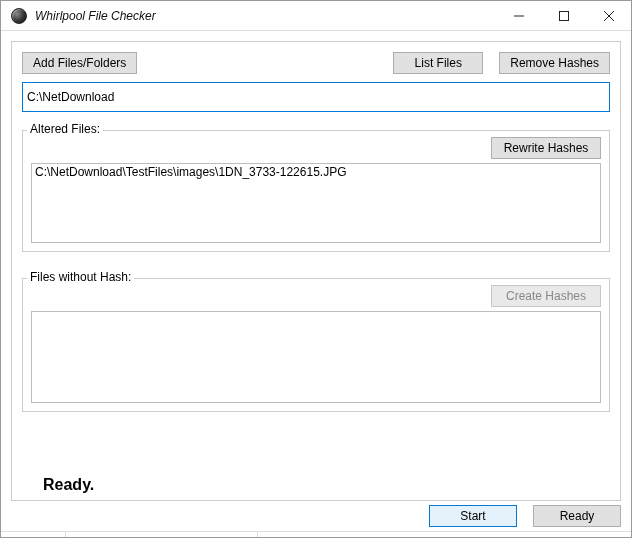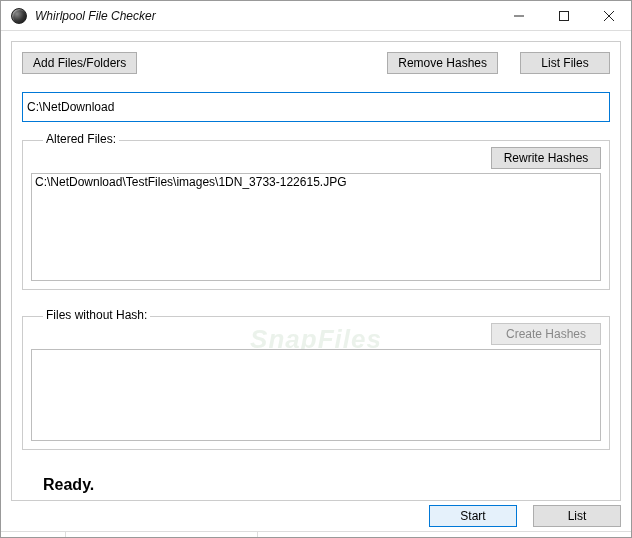--- a/index.html
+++ b/index.html
@@ -42,22 +42,22 @@
     border: 1px solid #ccc;
     padding: 10px 10px 6px 10px;
     height: 460px;
     display: flex;
     flex-direction: column;
     position: relative;
   }
   
   .top-row {
     display: flex;
-    gap: 22px;
-    margin-bottom: 18px;
+    gap: 16px;
+    margin-bottom: 8px;
   }
   .spacer { flex: 1; }
   .btn {
     height: 22px;
     padding: 0 10px;
     background: #e1e1e1;
     border: 1px solid #adadad;
     font-family: inherit;
     font-size: 12px;
     color: #000;
@@ -90,36 +90,36 @@
     border: 1px solid #ccc;
     position: relative;
     padding: 8px;
   }
   .group.altered {
       margin-bottom: 26px;
   }
   .group-label {
     position: absolute;
     top: -9px;
-    left: 20px;
+    left: 4px;
     background: #fff;
     padding: 0 3px;
     font-size: 12px;
     color: #000;
   }
   .group-header {
     display: flex;
     justify-content: flex-end;
     margin-bottom: 4px;
     margin-top: -2px;
   }
   .listbox {
     border: 1px solid #bdbdbd;
     background: #fff;
-    height: 108px;
+    height: 80px;
     overflow-y: scroll;
     padding: 1px 3px;
     font-size: 12px;
     line-height: 14px;
   }
   .listbox.short { height: 92px; }
   .listbox .item { white-space: nowrap; }
   .status-text {
     margin-top: auto;
     margin-left: 21px;
@@ -188,22 +188,22 @@
   </div>
 </div>
 
 <div class="outer-panel">
 
   <div class="watermark">SnapFiles</div>
 
   <div class="top-row">
     <button class="btn" style="min-width:110px">Add Files/Folders</button>
     <div class="spacer"></div>
+    <button class="btn">List Files</button>
     <button class="btn" style="min-width:110px">Remove Hashes</button>
-    <button class="btn">List Files</button>
   </div>
 
   <input class="path-input" type="text" value="C:\NetDownload" style="">
 
   <div class="group altered">
     <span class="group-label">Altered Files:</span>
     <div class="group-header">
       <button class="btn" style="min-width:110px">Rewrite Hashes</button>
     </div>
     <div class="listbox">
@@ -218,20 +218,20 @@
     </div>
     <div class="listbox short"></div>
   </div>
 
   <div class="status-text">Ready.</div>
 
 </div>
 
 <div class="action-row">
   <button class="btn primary" style="min-width:88px">Start</button>
-  <button class="btn" style="min-width:88px">List</button>
+  <button class="btn" style="min-width:88px">Ready</button>
 </div>
 
 <div class="statusbar">
   <div class="cell">100.0 %</div>
   <div class="cell">86.1 MB/s  (Average:  84.4 MB/s)</div>
   <div class="cell">Remaining:  00:00:00</div>
 </div>
 
 </body></html>

